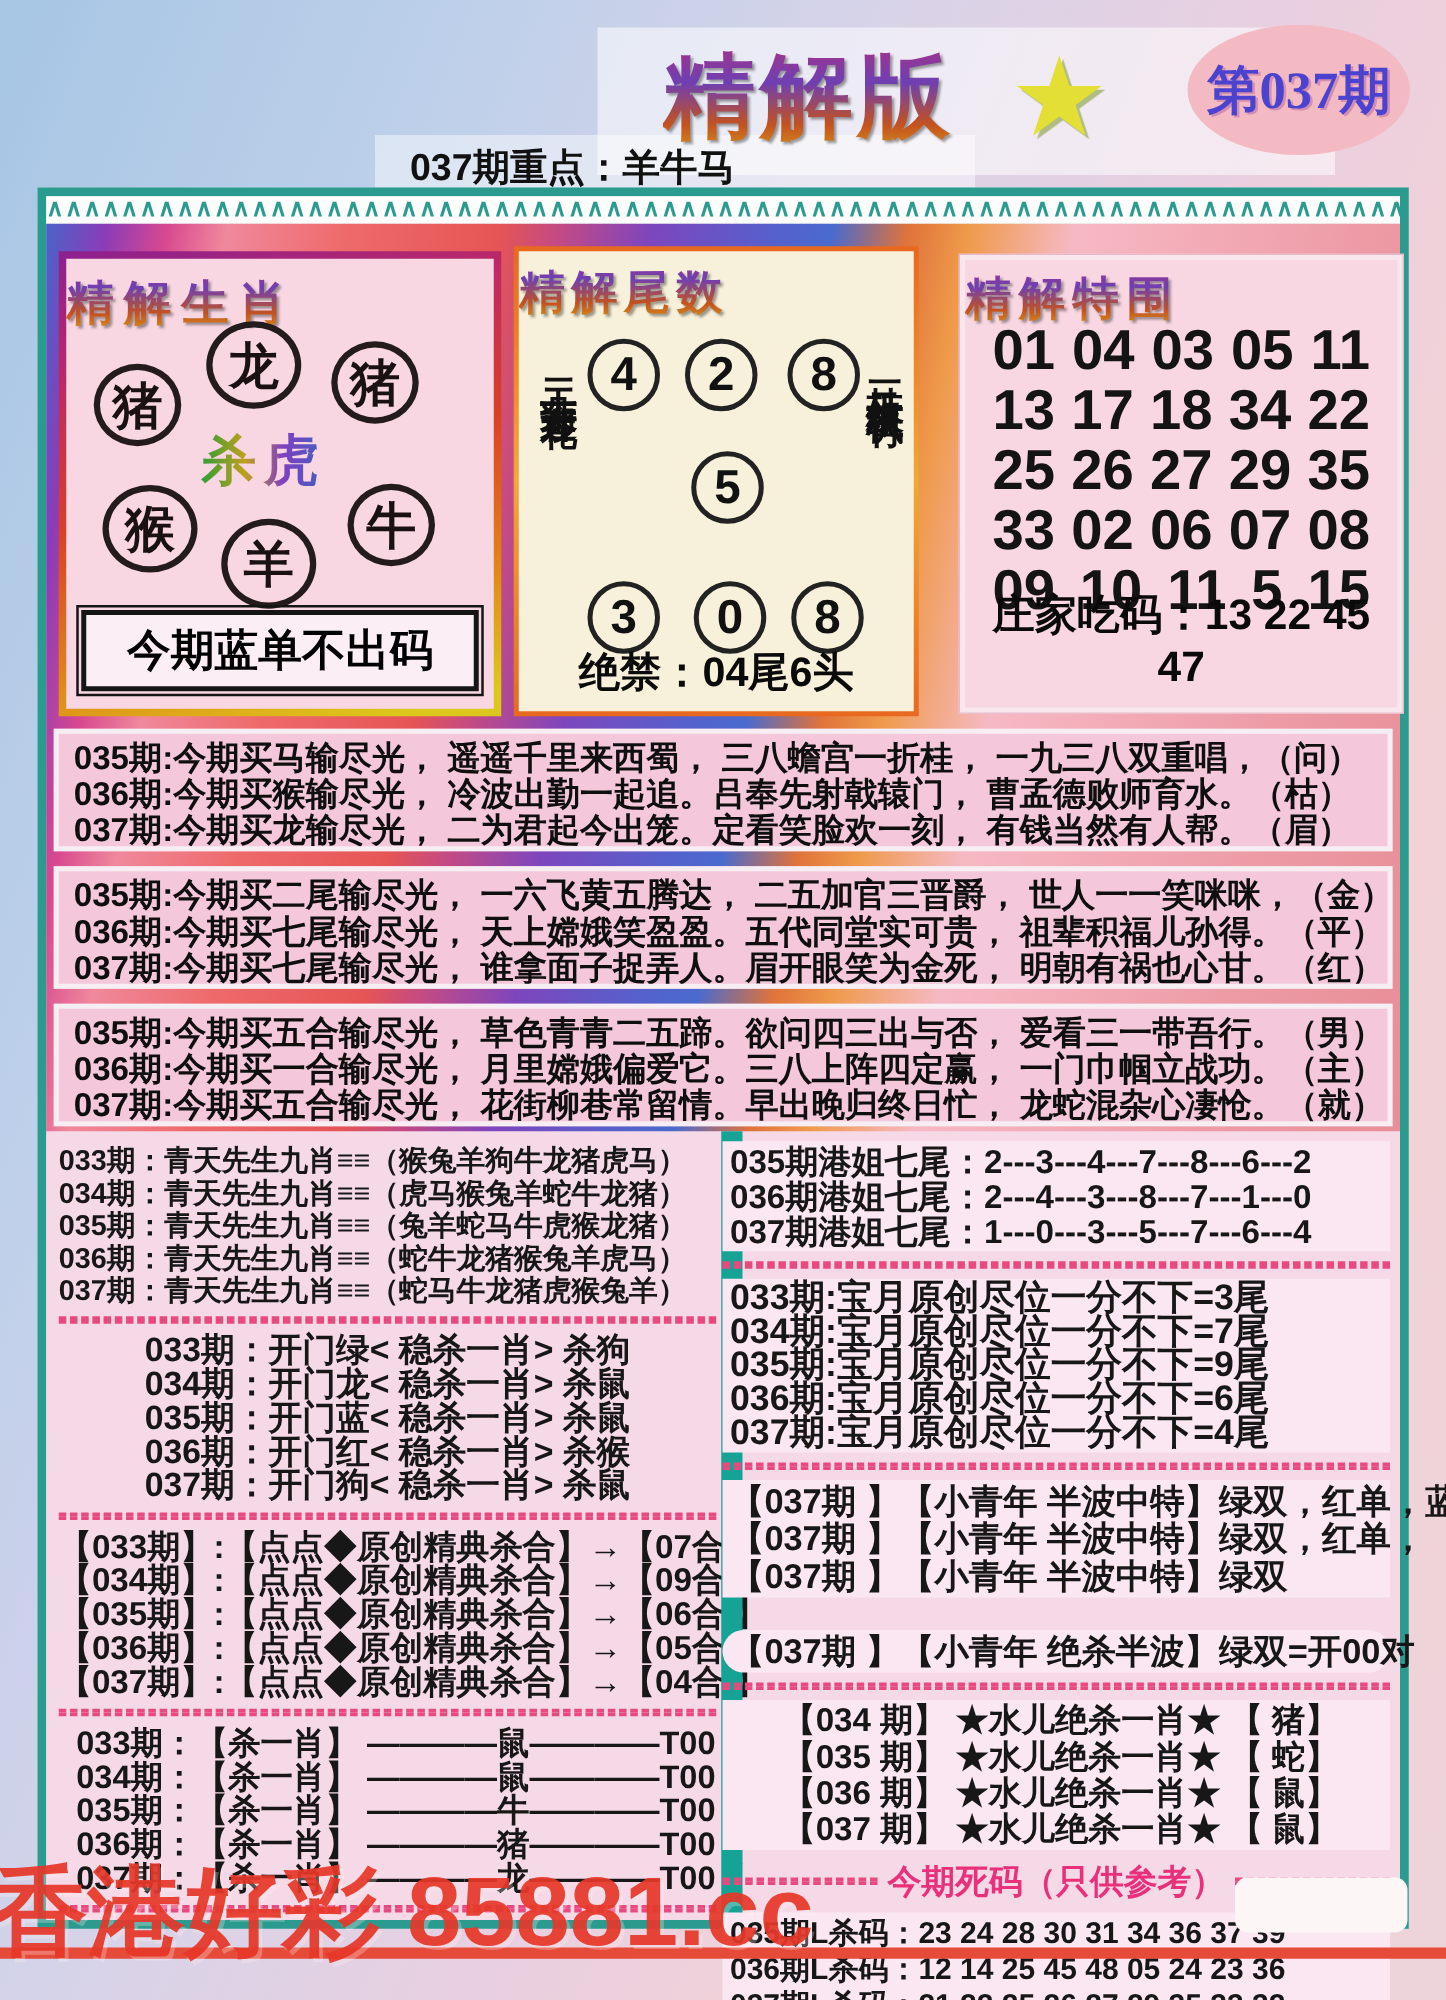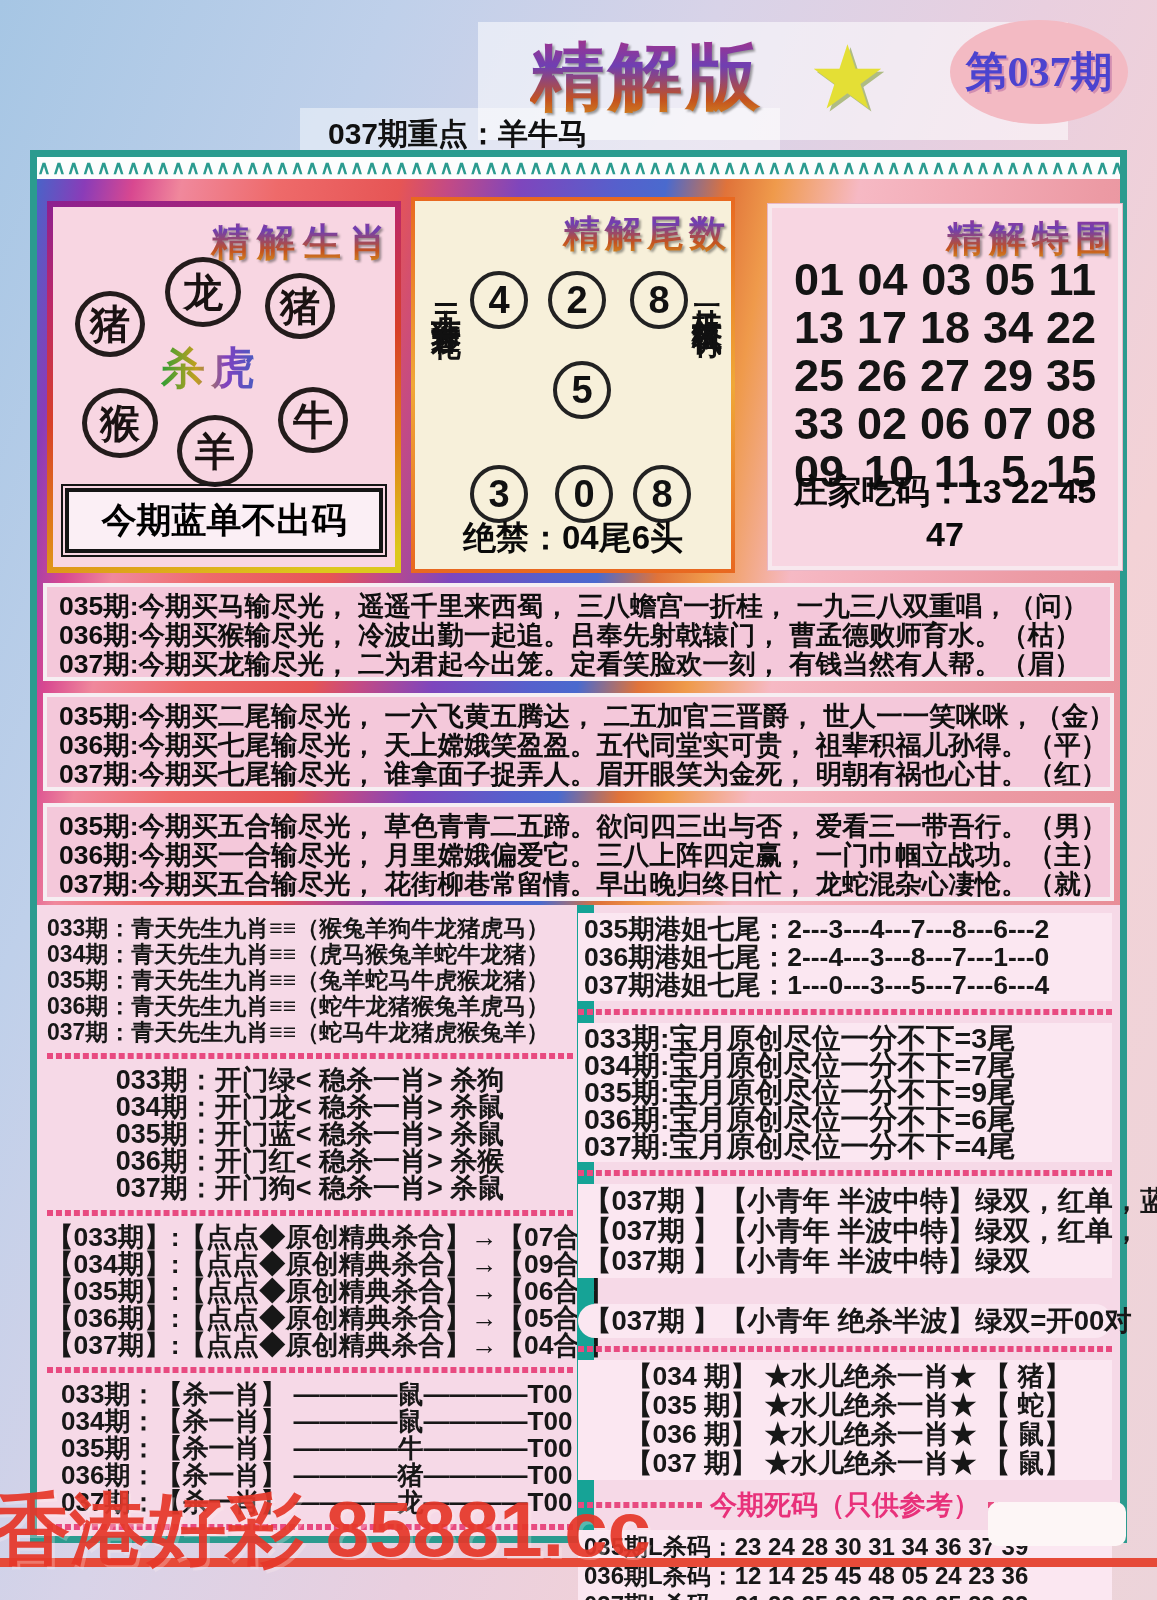--- a/index.html
+++ b/index.html
@@ -27,21 +27,21 @@
     border:7px solid #2b9b8f; background:#cfe0ea; }
   .zigzag { position:absolute; left:0; top:0; width:1083px; height:22px; background:#fdfdfd; color:#2b9b8f;
     font-size:19px; line-height:21px; font-weight:bold; letter-spacing:1px; overflow:hidden; white-space:nowrap; }
   .content-bg { position:absolute; left:0; top:22px; width:1083px; height:729px;
     background:linear-gradient(100deg,#4a63c8 0%,#8a3cb8 4%,#d84890 8%,#f0889c 12%,#ee6a6a 20%,#e65555 30%,#c34a85 34%,#7e46bd 40%,#5660cc 48%,#4a6ace 52%,#e0733a 57%,#ef9a4b 61%,#f6b9c4 68%,#f2a9b4 78%,#ec9aa4 88%,#e88e98 100%); }
 
   
   .zbox-wrap { position:absolute; left:10px; top:44px; width:354px; height:372px; padding:6px;
     background:linear-gradient(165deg,#8c2090 0%,#bc2868 22%,#d84028 48%,#e08018 72%,#dcc81c 95%); }
   .zbox { position:relative; width:100%; height:100%; background:#f8d6e2; }
-  .box-title { text-align:right; font-size:38px; letter-spacing:8px; padding-top:10px; }
+  .box-title { text-align:left; font-size:38px; letter-spacing:8px; padding-top:10px; }
   .zc { position:absolute; border:5px solid #241c1c; border-radius:50%; display:flex; align-items:center;
     justify-content:center; font-weight:bold; color:#1a1212; width:70px; height:66px; }
   .zc span { font-size:40px; }
   .zc-dragon { left:112px; top:50px; width:76px; height:70px; }
   .zc-pig-r { left:212px; top:66px; }
   .zc-pig-l { left:22px; top:84px; }
   .zc-monkey { left:29px; top:181px; width:76px; height:70px; }
   .zc-goat { left:124px; top:208px; width:76px; height:72px; }
   .zc-ox { left:225px; top:180px; }
   .kill { position:absolute; left:108px; top:132px; font-size:44px; font-weight:bold; letter-spacing:6px;

